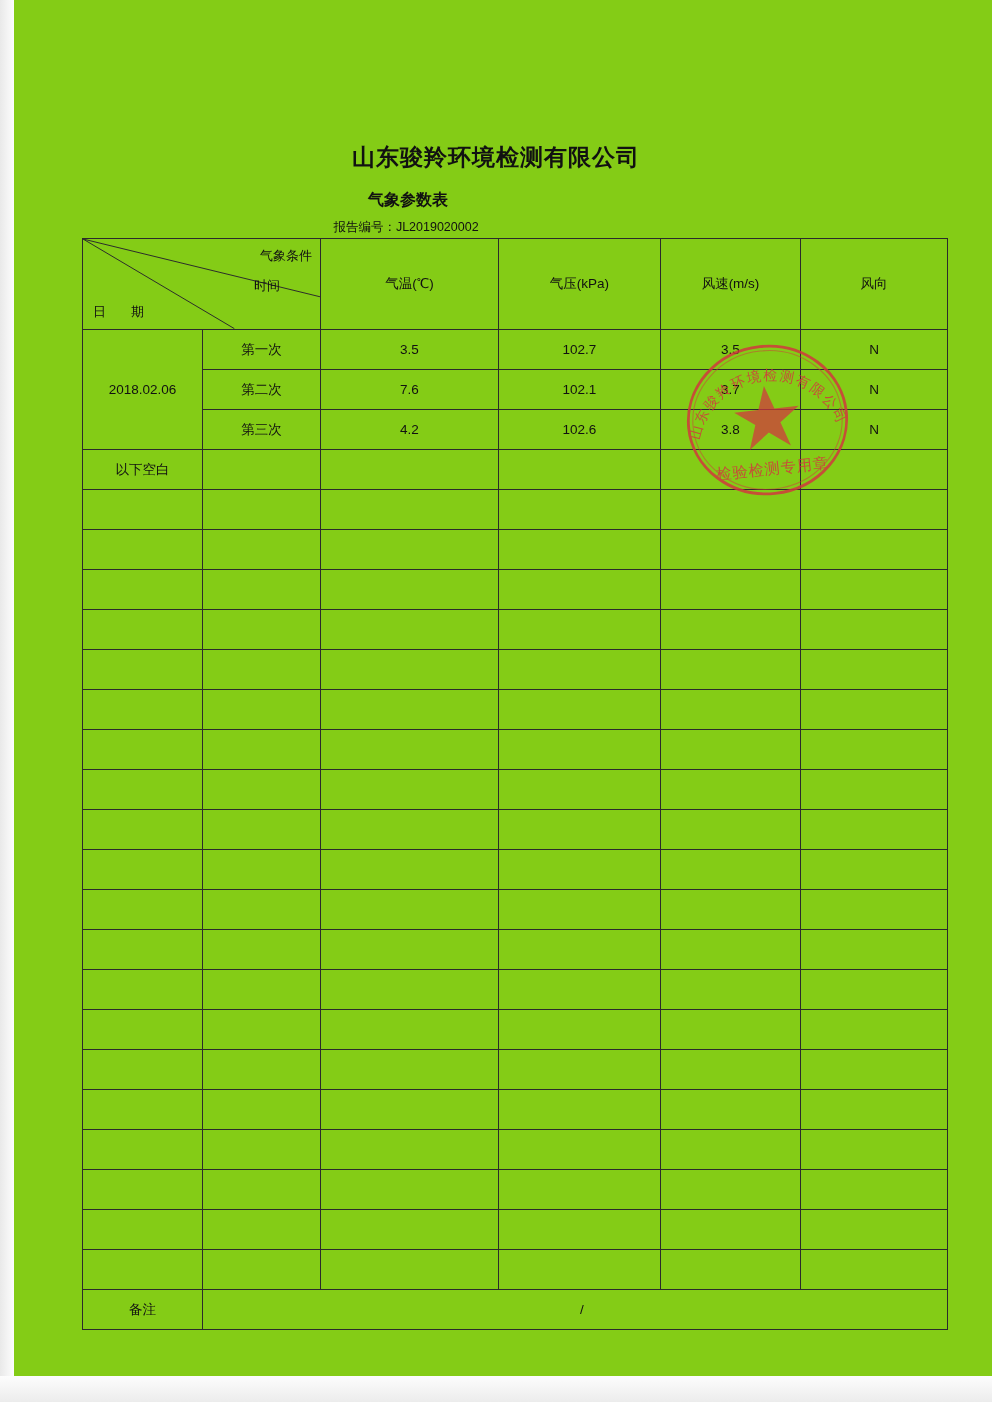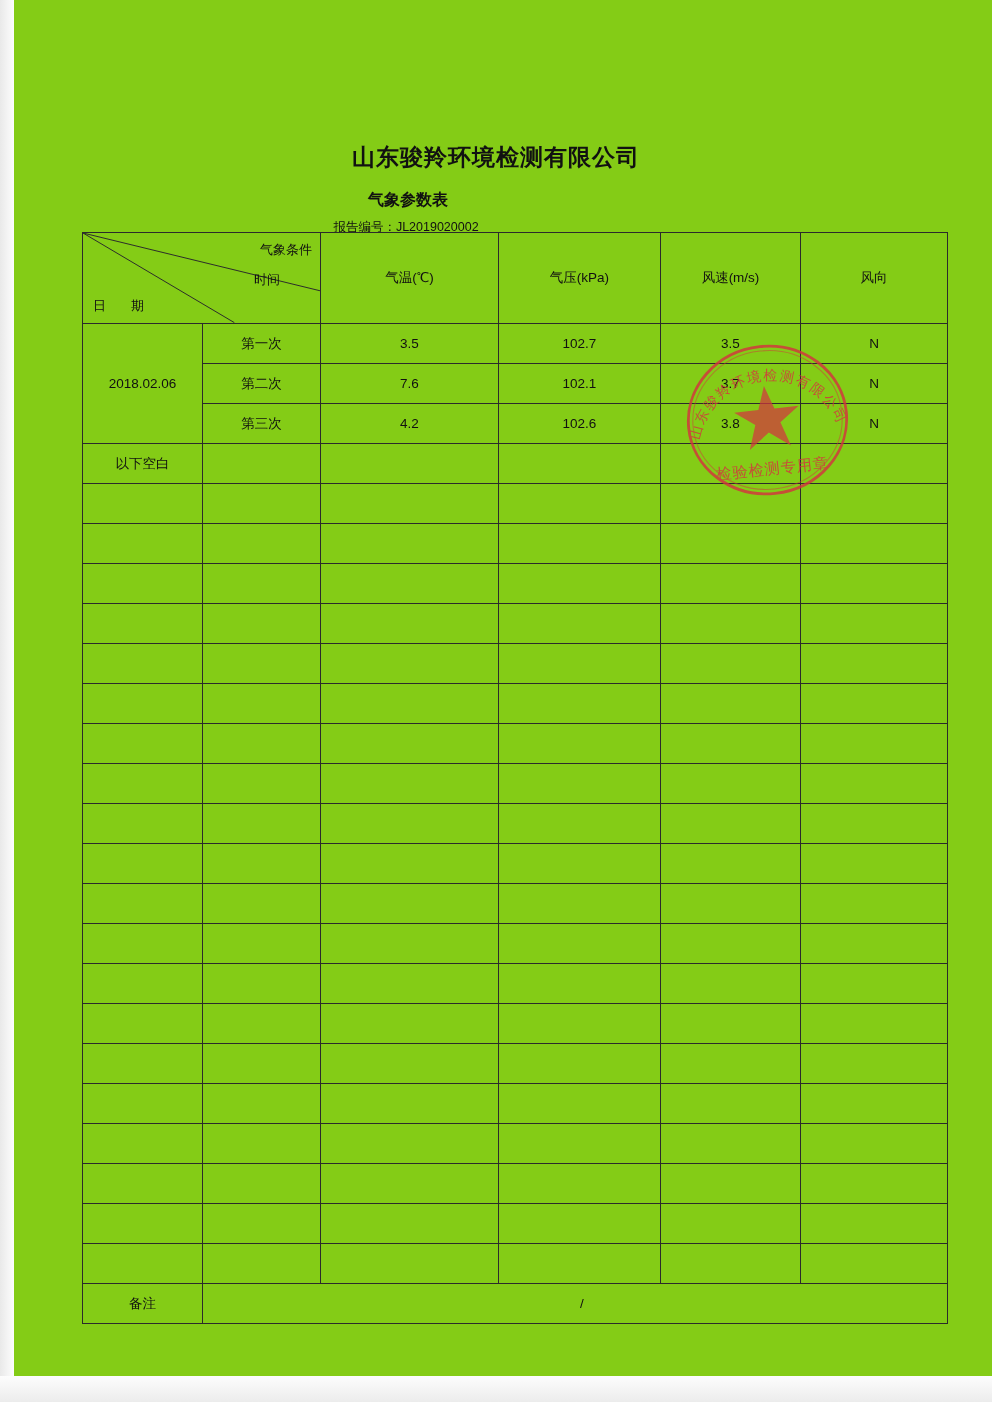--- a/index.html
+++ b/index.html
@@ -60,21 +60,21 @@
     top: 219px;
     left: 0;
     width: 812px;
     text-align: center;
     font-size: 12.5px;
     color: #111;
   }
 
   table.grid {
     position: absolute;
-    top: 232px;
+    top: 238px;
     left: 82px;
     width: 833px;
     border-collapse: collapse;
     table-layout: fixed;
   }
   table.grid td {
     border: 1px solid #2b2b2b;
     height: 39px;
     text-align: center;
     vertical-align: middle;

